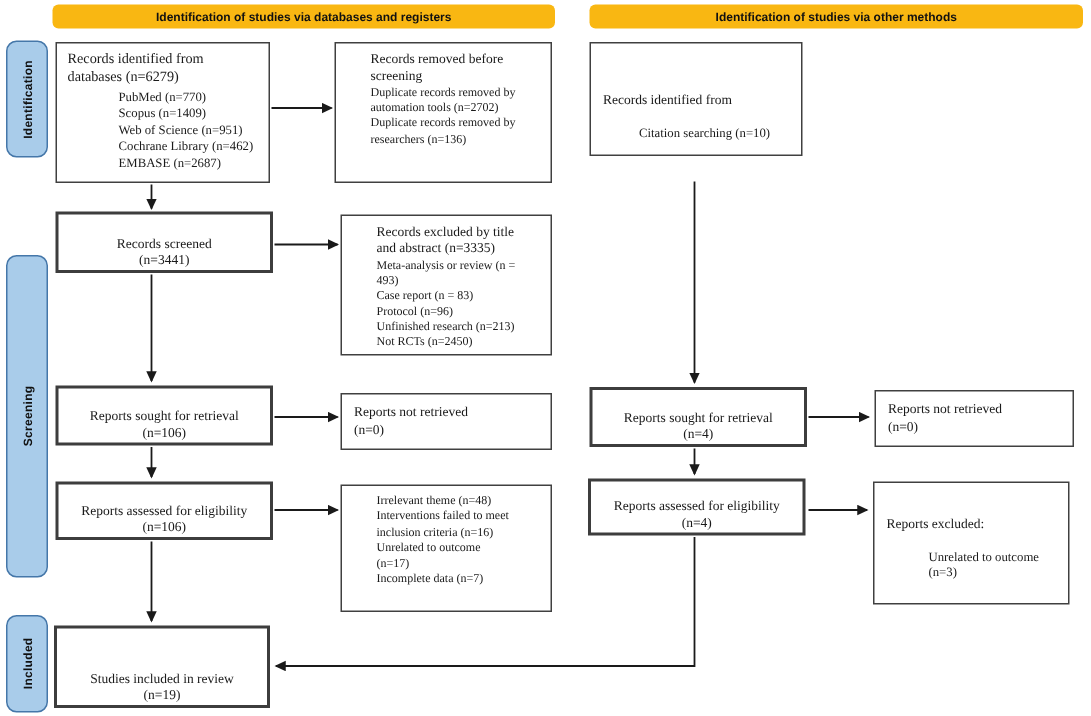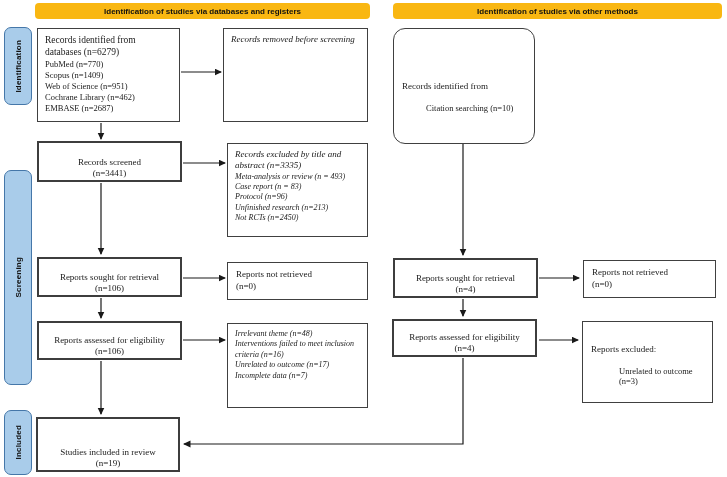--- a/index.html
+++ b/index.html
@@ -28,22 +28,22 @@
   .sideTab span{
     writing-mode:vertical-rl;transform:rotate(180deg);
     font-family:"Liberation Sans", sans-serif;font-weight:bold;font-size:8px;color:#111;
     letter-spacing:0.2px;white-space:nowrap;
   }
   .box{position:absolute;background:#fff;border:1px solid var(--box-border);box-sizing:border-box;}
   .box.main{border-width:2px;border-color:#3d3d3d;}
   .center-box{display:flex;flex-direction:column;align-items:center;justify-content:flex-end;text-align:center;font-size:9px;line-height:1.3;}
   .listbox{padding:6px 7px;}
   .listbox .title{font-size:9.5px;line-height:1.25;margin-bottom:0;}
-  .listbox .details{font-size:8.5px;line-height:1.3;}
-  .sidebox{padding:5px 7px;font-style:italic;}
+  .listbox .details{font-size:8.5px;line-height:1.3;margin-left:34px;}
+  .sidebox{padding:5px 23px;}
   .sidebox .title{font-size:9px;line-height:1.25;}
   .sidebox .details{font-size:8px;line-height:1.3;}
   .plainbox{padding:5px 8px;font-size:9px;line-height:1.35;}
   .gapbox{padding:6px 8px;font-size:9px;}
   .gapbox .indent{margin-top:12px;margin-left:24px;font-size:8.5px;}
 </style>
 </head>
 <body>
 
 <div class="canvas">
@@ -92,20 +92,24 @@
         <div>PubMed (n=770)</div>
         <div>Scopus (n=1409)</div>
         <div>Web of Science (n=951)</div>
         <div>Cochrane Library (n=462)</div>
         <div>EMBASE (n=2687)</div>
       </div>
   </div>
 
   <div class="box sidebox" style="left:223px;top:28px;width:145px;height:94px;">
     <div class="title">Records removed before screening</div>
+    <div class="details">
+        <div>Duplicate records removed by automation tools (n=2702)</div>
+        <div>Duplicate records removed by researchers (n=136)</div>
+      </div>
   </div>
 
   <div class="box main center-box" style="left:37px;top:141px;width:145px;height:41px;">
     <div>
         <div>Records screened</div>
         <div>(n=3441)</div>
       </div>
   </div>
 
   <div class="box sidebox" style="left:227px;top:143px;width:141px;height:94px;">
@@ -149,21 +153,21 @@
       </div>
   </div>
 
   <div class="box main center-box" style="left:36px;top:417px;width:144px;height:55px;">
     <div>
         <div>Studies included in review</div>
         <div>(n=19)</div>
       </div>
   </div>
 
-  <div class="box gapbox" style="left:393px;top:28px;width:142px;height:116px;padding-top:52px;border-radius:12px;">
+  <div class="box gapbox" style="left:393px;top:28px;width:142px;height:76px;padding-top:32px;">
     <div>Records identified from</div>
     <div class="indent">Citation searching (n=10)</div>
   </div>
 
   <div class="box main center-box" style="left:393px;top:258px;width:145px;height:40px;">
     <div>
         <div>Reports sought for retrieval</div>
         <div>(n=4)</div>
       </div>
   </div>

